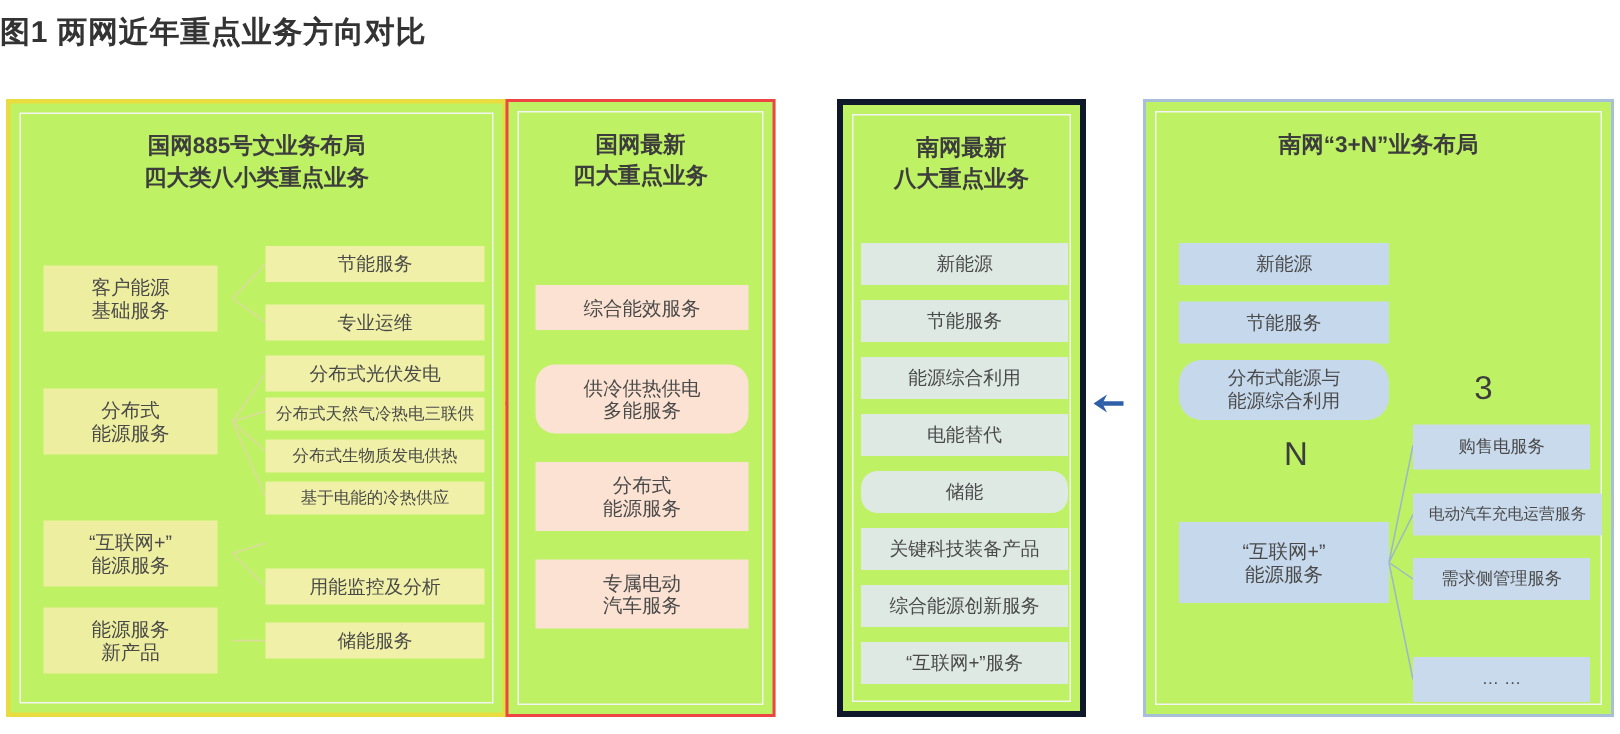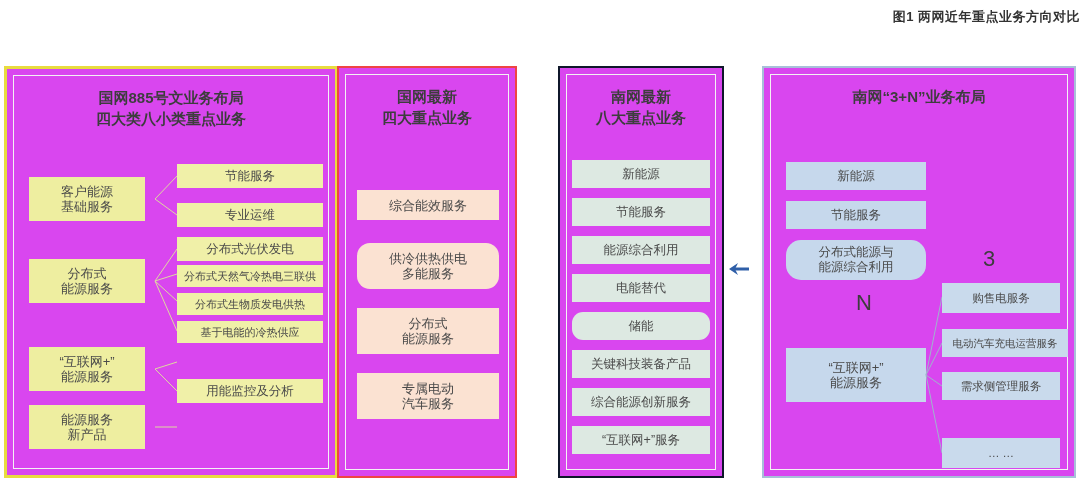--- a/index.html
+++ b/index.html
@@ -6,52 +6,52 @@
   body{
     width:1080px;height:489px;
     background:#ffffff;
     font-family:"Liberation Sans","DejaVu Sans",sans-serif;
     color:#4a4a4a;
     overflow:hidden;
     position:relative;
   }
   .figure-title{
     position:absolute;top:8px;left:0;width:1080px;
-    text-align:right;
-    font-size:13px;font-weight:bold;color:#333333;
+    text-align:left;
+    font-size:20px;font-weight:bold;color:#333333;
     letter-spacing:.5px;
   }
 
   .panels{
     position:absolute;top:66px;left:0;width:1080px;height:415px;
   }
 
   .panel{
     position:absolute;top:0;height:412px;
     box-sizing:border-box;
-    background:#d946ef;
+    background:#bef264;
     text-decoration:underline;
   }
   .panel .inner{
     position:absolute;left:6px;top:6px;right:6px;bottom:6px;
     border:1px solid rgba(255,255,255,0);
     box-sizing:border-box;
   }
   .panel-title{
     position:absolute;left:0;right:0;top:18px;
     text-align:center;
     font-size:15px;font-weight:bold;color:#3d3d3d;
     line-height:21px;
     white-space:pre-line;
   }
 
   
   #panel1{left:4px;width:334px;border:3px solid #e8dc3f;}
   #panel2{left:337px;width:180px;border:2px solid #ef4444;}
-  #panel3{left:558px;width:166px;border:2px solid #0f172a;}
+  #panel3{left:558px;width:166px;border:4px solid #0f172a;}
   #panel4{left:762px;width:314px;border:2px solid #a8bfd9;}
 
   #panel1 .inner,#panel2 .inner,#panel3 .inner,#panel4 .inner{
     border:1px solid #f3f3f3;
   }
 
   
   .box{
     position:absolute;
     box-sizing:border-box;
@@ -111,20 +111,21 @@
     <div class="box y-main" style="left:22px;top:336px;width:116px;height:44px;">能源服务
 新产品</div>
 
     <div class="box y-box" style="left:170px;top:95px;width:146px;height:24px;">节能服务</div>
     <div class="box y-box" style="left:170px;top:134px;width:146px;height:24px;">专业运维</div>
     <div class="box y-box" style="left:170px;top:168px;width:146px;height:24px;">分布式光伏发电</div>
     <div class="box y-box" style="left:170px;top:196px;width:146px;height:22px;font-size:11px;">分布式天然气冷热电三联供</div>
     <div class="box y-box" style="left:170px;top:224px;width:146px;height:22px;font-size:11px;">分布式生物质发电供热</div>
     <div class="box y-box" style="left:170px;top:252px;width:146px;height:22px;font-size:11px;">基于电能的冷热供应</div>
     <div class="box y-box" style="left:170px;top:310px;width:146px;height:24px;">用能监控及分析</div>
+    <div class="box y-box" style="left:170px;top:346px;width:146px;height:24px;">储能服务</div>
   </div>
 
   <svg class="arrow" style="left:336px;top:192px;" width="22" height="22" viewBox="0 0 22 22">
     <path d="M1,11 L15,11" stroke="#2f5fa8" stroke-width="3"></path>
     <path d="M12,5 L21,11 L12,17 L15,11 Z" fill="#2f5fa8"></path>
   </svg>
 
   <div class="panel" id="panel2">
     <div class="inner"></div>
     <div class="panel-title">国网最新

